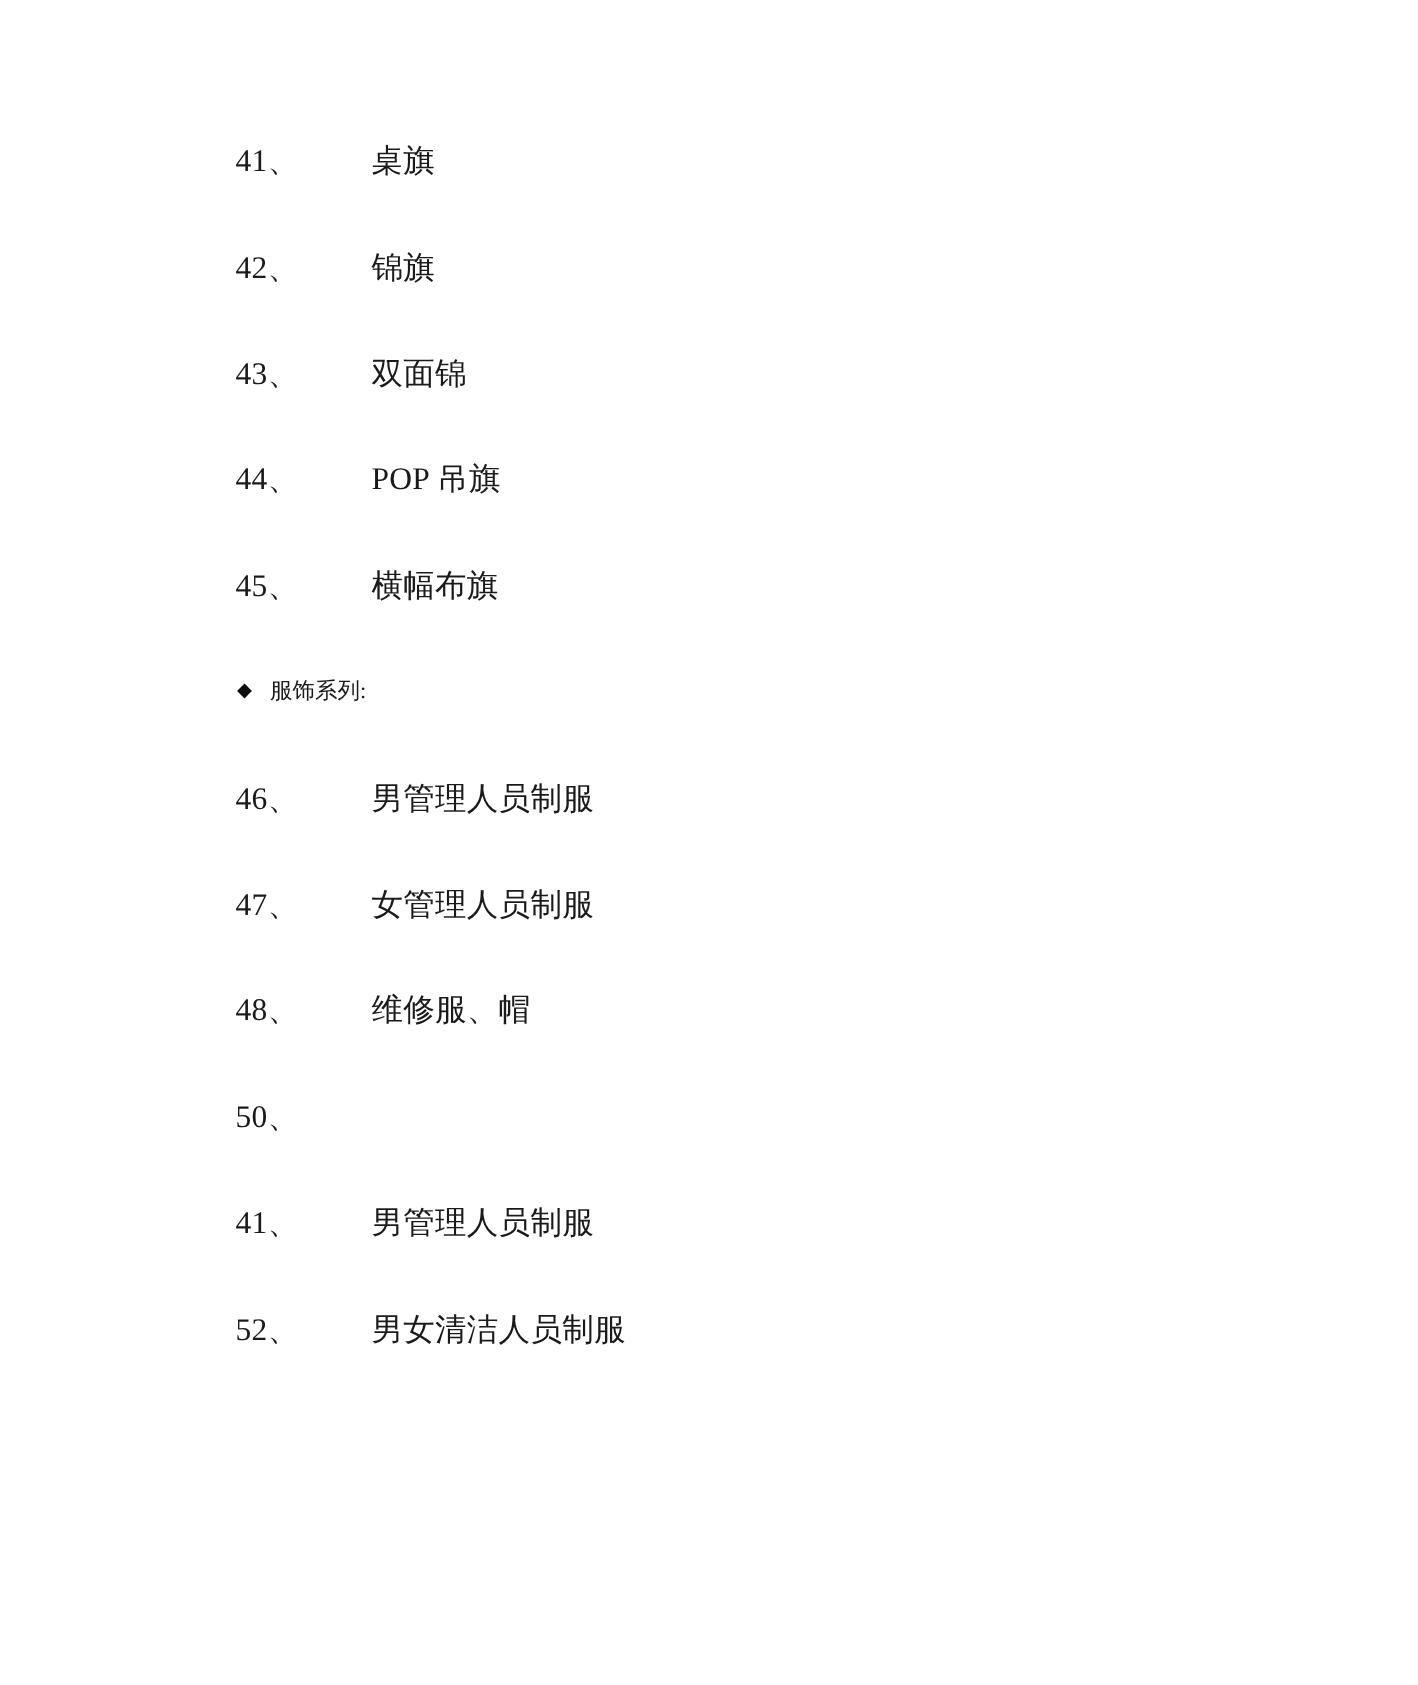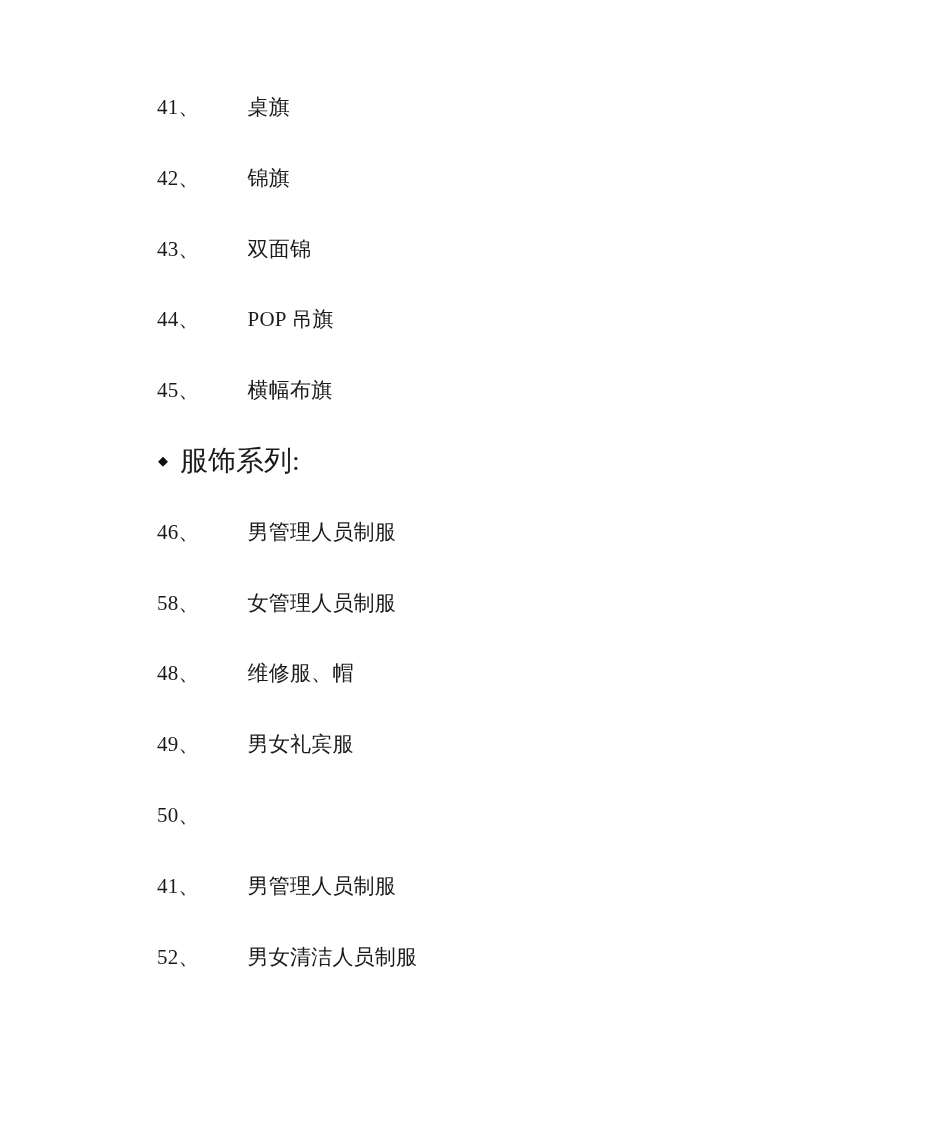--- a/index.html
+++ b/index.html
@@ -58,21 +58,21 @@
     display: inline-block;
     width: 22px;
     font-size: 13px;
     line-height: 30px;
     color: #0d0d0d;
     font-family: "DejaVu Sans", sans-serif;
     padding-left: 1px;
   }
   .bullet-text {
     display: inline-block;
-    font-size: 28px;
+    font-size: 15px;
   }
 </style>
 </head>
 <body>
 
 <div class="page">
   <div class="doc-body">
 
     <div class="line">
       <span class="num">41、</span><span class="txt">桌旗</span>
@@ -96,30 +96,27 @@
 
     <div class="bullet-line">
       <span class="bullet-mark">◆</span><span class="bullet-text">服饰系列:</span>
     </div>
 
     <div class="line">
       <span class="num">46、</span><span class="txt">男管理人员制服</span>
     </div>
 
     <div class="line">
-      <span class="num">58、</span><span class="txt">女管理人员制服</span>
+      <span class="num">47、</span><span class="txt">女管理人员制服</span>
     </div>
 
     <div class="line">
       <span class="num">48、</span><span class="txt">维修服、帽</span>
     </div>
 
-    <div class="line">
-      <span class="num">49、</span><span class="txt">男女礼宾服</span>
-    </div>
 
     <div class="line">
       <span class="num">50、</span>
     </div>
 
     <div class="line">
       <span class="num">41、</span><span class="txt">男管理人员制服</span>
     </div>
 
     <div class="line">

